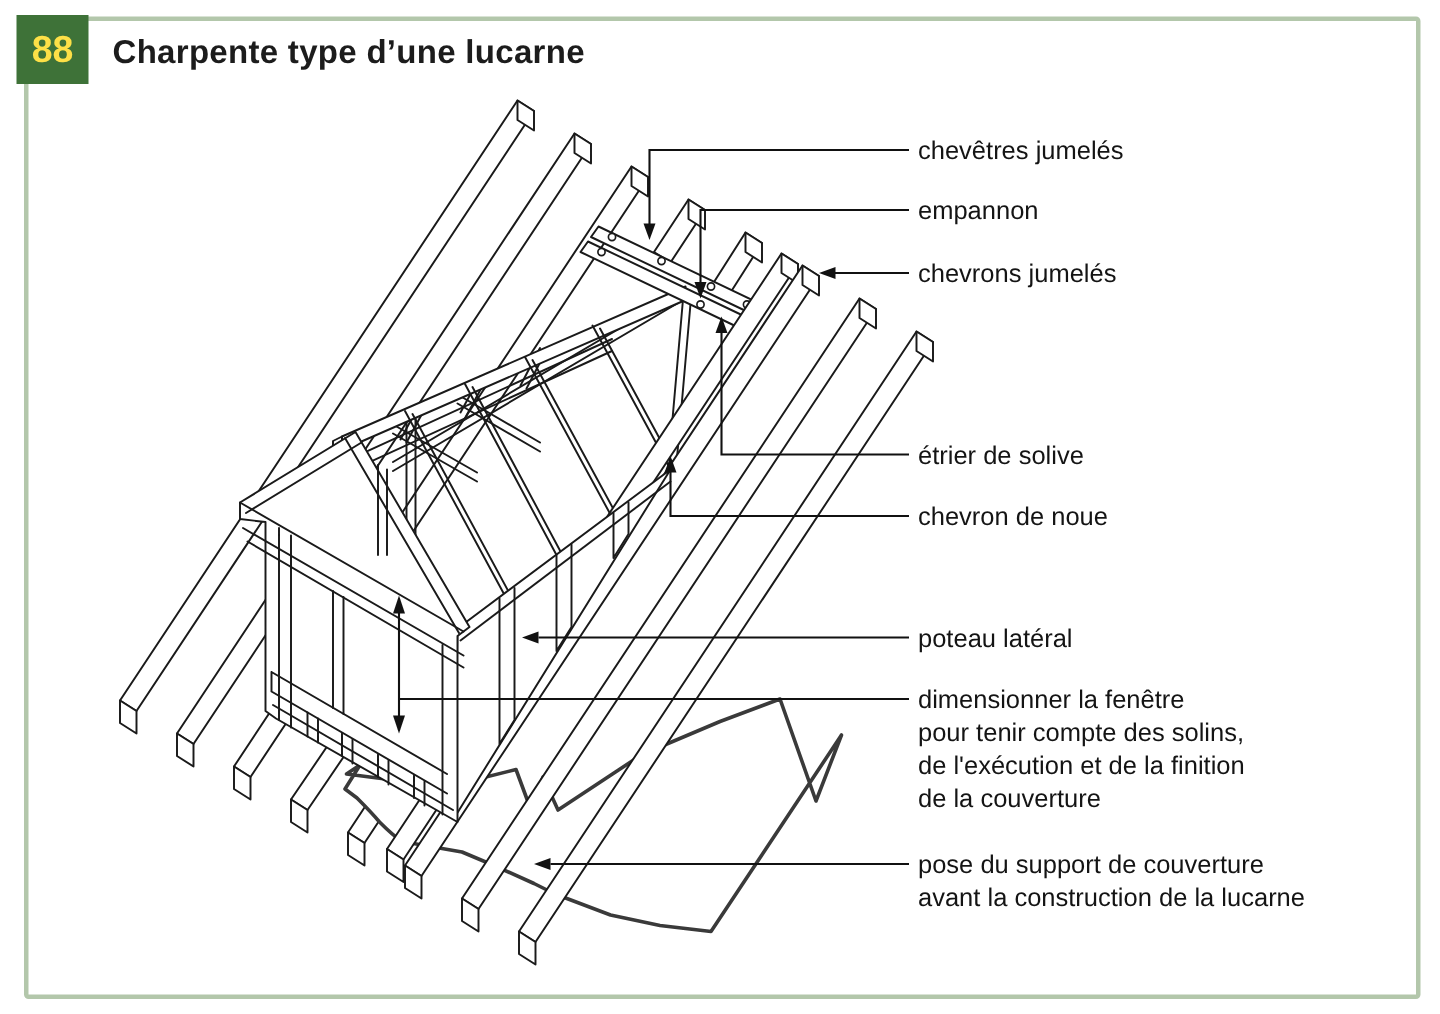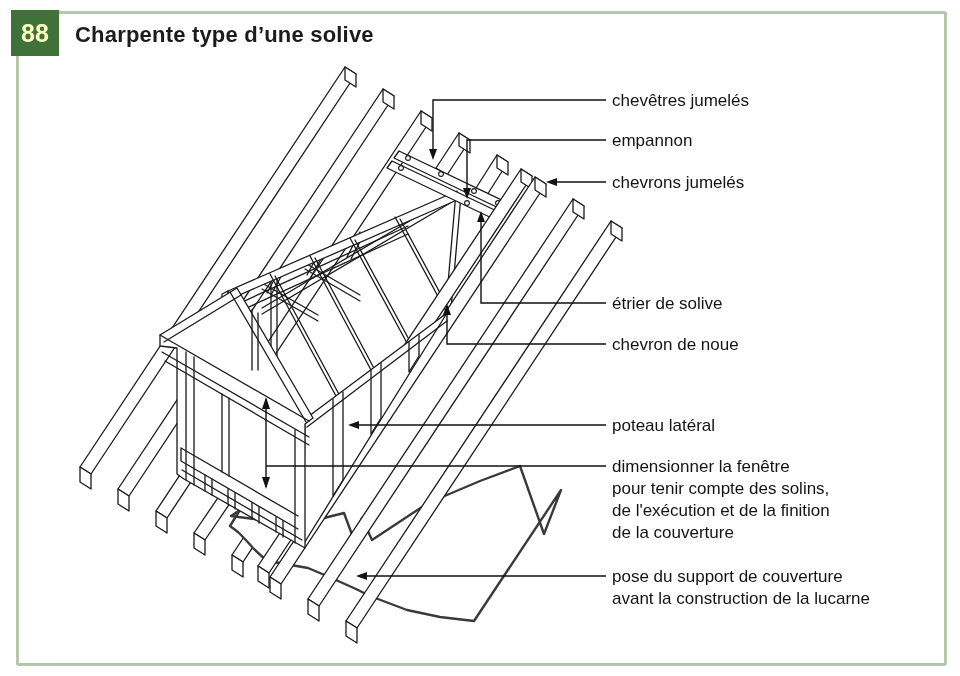--- a/index.html
+++ b/index.html
@@ -1,40 +1,40 @@
 <!DOCTYPE html>
 <html><head>
 <meta charset="utf-8">
 <style>
   html,body{margin:0;padding:0;background:#fff;}
   #page{position:relative;width:960px;height:676px;background:#fff;overflow:hidden;
         font-family:"Liberation Sans",sans-serif;}
   #frame{position:absolute;left:16px;top:11px;width:931px;height:655px;
          border:3px solid #b3c7ab;border-radius:3px;box-sizing:border-box;}
   #badge{position:absolute;left:11px;top:10px;width:48px;height:46px;background:#3e7238;
-         color:#fef9c3;font-size:25px;font-weight:bold;text-align:center;line-height:46px;}
+         color:#fde047;font-size:25px;font-weight:bold;text-align:center;line-height:46px;}
   #title{position:absolute;left:75px;top:22px;font-size:22px;font-weight:bold;color:#1c1c1c;
          letter-spacing:0.2px;}
   svg{position:absolute;left:0;top:0;}
   .ln{fill:none;stroke:#1a1a1a;stroke-width:1.3;stroke-linejoin:round;stroke-linecap:round;}
   .beam{fill:#ffffff;stroke:#1a1a1a;stroke-width:1.3;stroke-linejoin:round;}
   .whitefill{fill:#ffffff;stroke:#1a1a1a;stroke-width:1.3;stroke-linejoin:round;}
   .panel{fill:#ffffff;stroke:#3a3a3a;stroke-width:2.4;stroke-linejoin:round;}
   .leader{fill:none;stroke:#111;stroke-width:1.4;}
   .arrow{fill:#111;stroke:none;}
   .lbl{font-family:"Liberation Sans",sans-serif;font-size:17px;fill:#141414;}
   .bolt{fill:#fff;stroke:#1a1a1a;stroke-width:1.1;}
 </style>
 </head>
 <body>
 
 <div id="page">
   <div id="frame"></div>
   <div id="badge">88</div>
-  <div id="title">Charpente type d’une solive</div>
+  <div id="title">Charpente type d’une lucarne</div>
 
   <svg width="960" height="676" viewBox="0 0 960 676">
 
     <g id="g-far">
         <polygon points="345,67 356,74 91,474 80,467" class="beam"></polygon>
         <polygon points="345,67 356,74 356,87 345,80" class="beam"></polygon>
         <polygon points="80,467 91,474 91,489 80,482" class="beam"></polygon>
         <polygon points="383,89 394,96 129,496 118,489" class="beam"></polygon>
         <polygon points="383,89 394,96 394,109 383,102" class="beam"></polygon>
         <polygon points="118,489 129,496 129,511 118,504" class="beam"></polygon>

